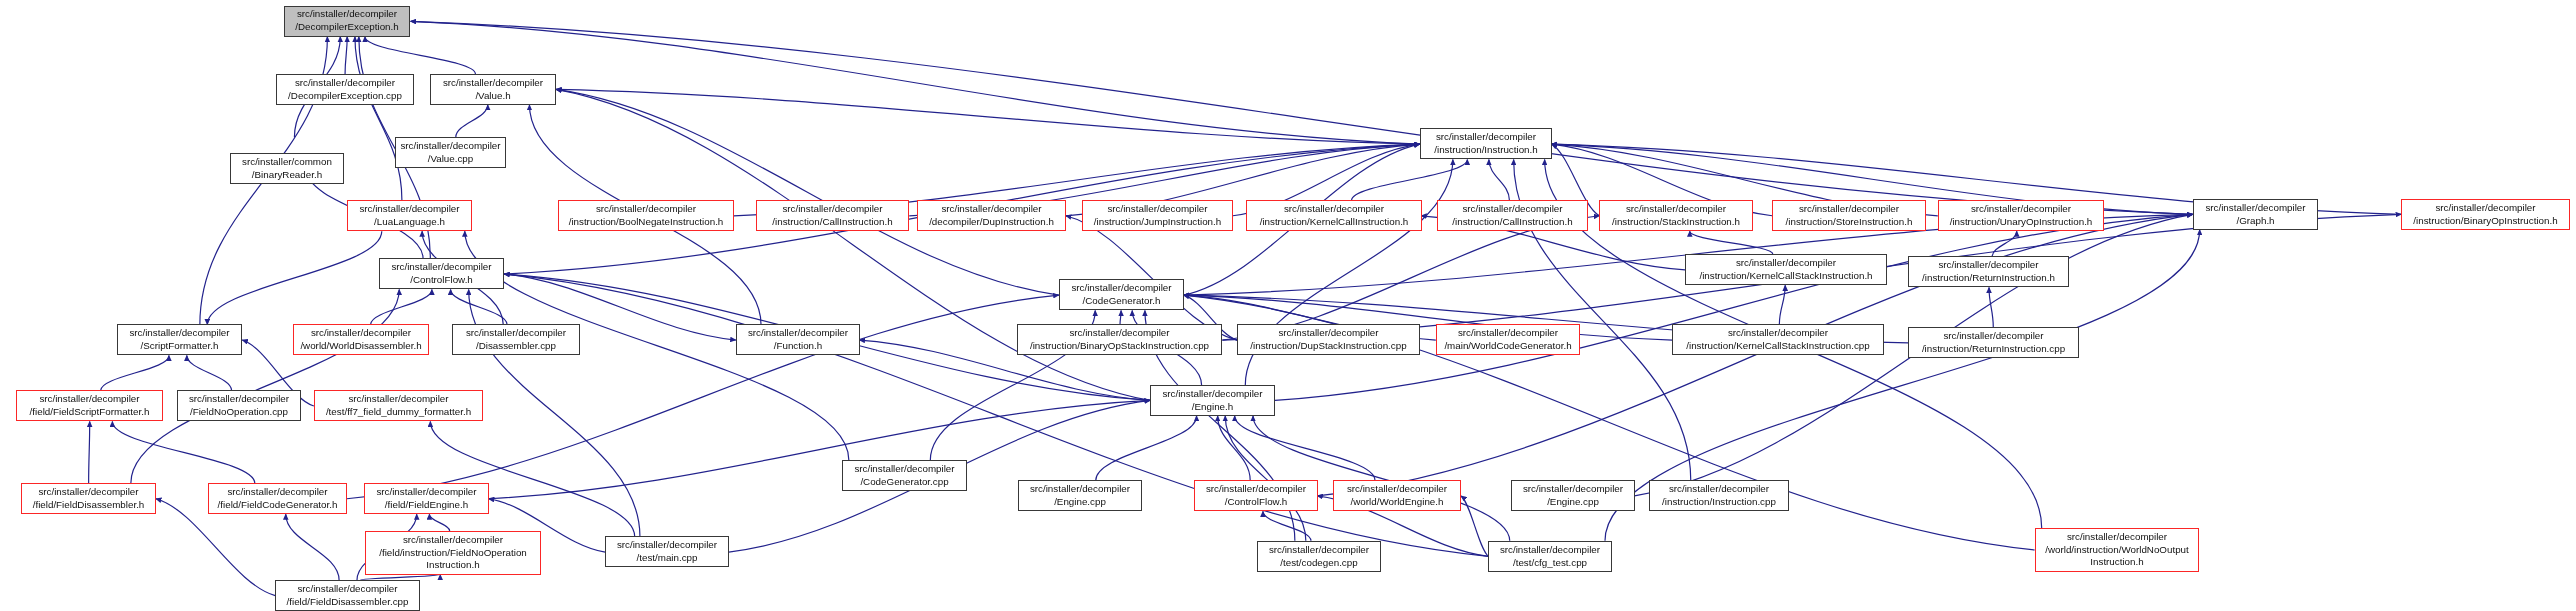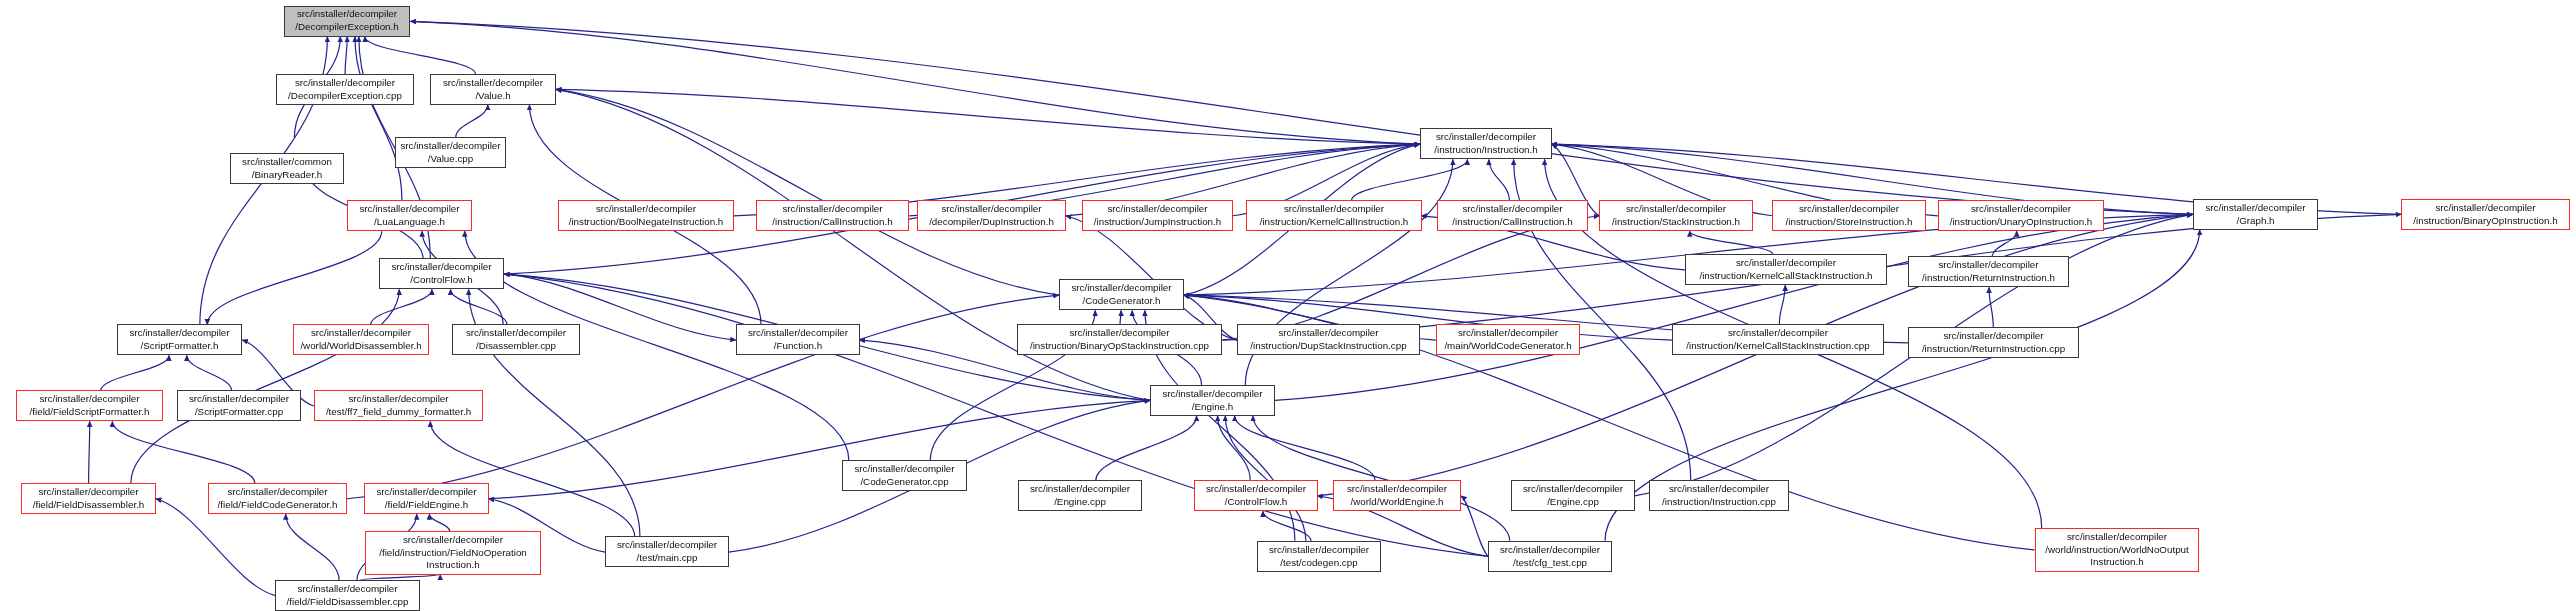--- a/index.html
+++ b/index.html
@@ -237,21 +237,21 @@
       <div class="node black" style="left: 1908px; top: 327px; width: 171px; height: 31px;">
         <div class="ln">src/installer/decompiler</div>
         <div class="ln">/instruction/ReturnInstruction.cpp</div>
       </div>
       <div class="node red" style="left: 16px; top: 390px; width: 147px; height: 31px;">
         <div class="ln">src/installer/decompiler</div>
         <div class="ln">/field/FieldScriptFormatter.h</div>
       </div>
       <div class="node black" style="left: 177px; top: 390px; width: 124px; height: 31px;">
         <div class="ln">src/installer/decompiler</div>
-        <div class="ln">/ScriptFormatter.cpp</div>
+        <div class="ln">/FieldNoOperation.cpp</div>
       </div>
       <div class="node red" style="left: 314px; top: 390px; width: 169px; height: 31px;">
         <div class="ln">src/installer/decompiler</div>
         <div class="ln">/test/ff7_field_dummy_formatter.h</div>
       </div>
       <div class="node black" style="left: 1150px; top: 385px; width: 125px; height: 31px;">
         <div class="ln">src/installer/decompiler</div>
         <div class="ln">/Engine.h</div>
       </div>
       <div class="node red" style="left: 21px; top: 483px; width: 135px; height: 31px;">

